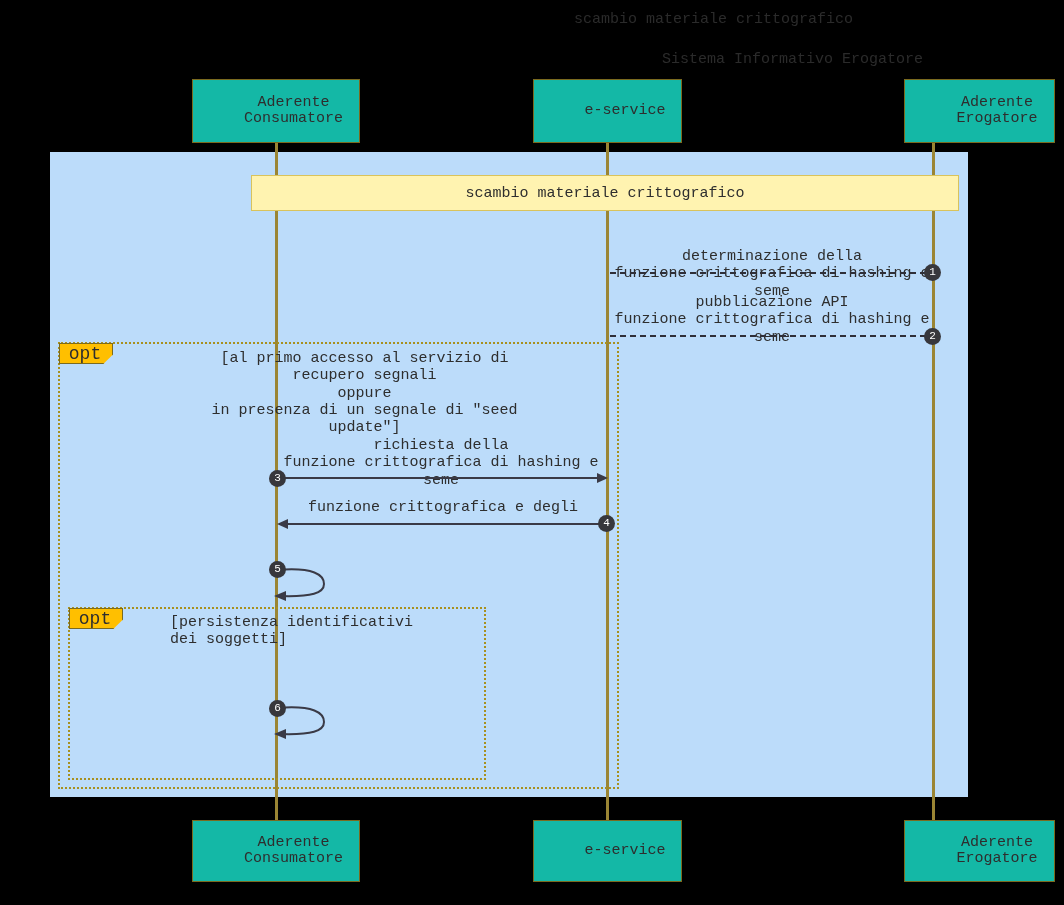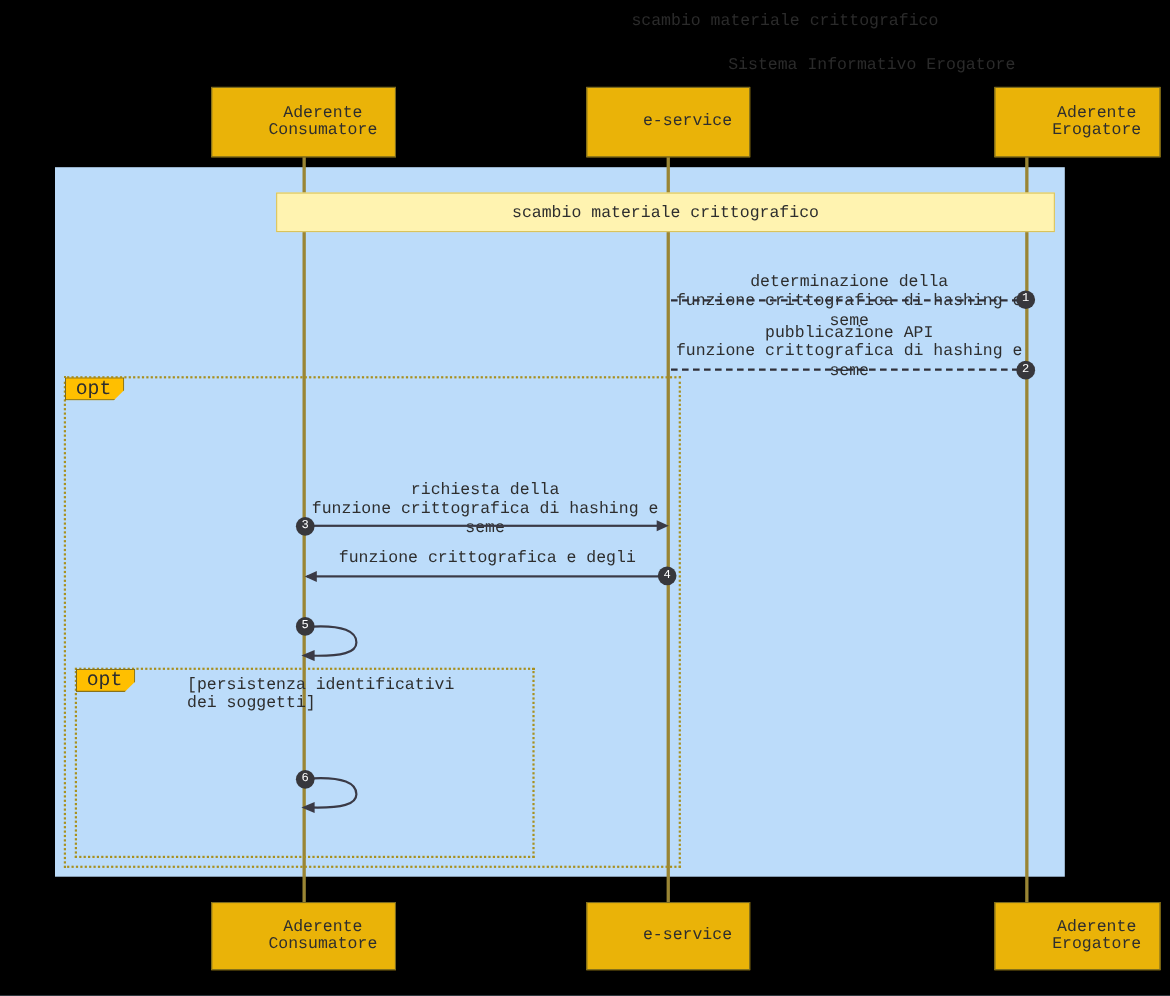--- a/index.html
+++ b/index.html
@@ -12,21 +12,21 @@
   
   .supertitle{position:absolute;color:#2b2b2b;font-size:15px;white-space:nowrap;}
   #diagram-title{left:574px;top:11px;}
   #group-label{left:662px;top:51px;font-size:15px;}
 
   
   .panel{position:absolute;left:50px;top:152px;width:918px;height:645px;
          background:#bcdcfa;}
 
   
-  .actor{position:absolute;background:#eab308;border:1px solid #7a6a1f;
+  .actor{position:absolute;background:#14b8a6;border:1px solid #7a6a1f;
          box-sizing:border-box;color:#2e2e2e;font-size:15px;
          display:flex;align-items:center;justify-content:center;
          text-align:center;line-height:1.1;padding-left:35px;}
   .actor-top{height:64px;top:79px;}
   .actor-bot{height:62px;top:820px;}
   .a-cons{left:192px;width:168px;}
   .a-esvc{left:533px;width:149px;}
   .a-erog{left:904px;width:151px;}
 
   
@@ -102,20 +102,23 @@
   <div class="seqnum" style="left:924px;top:264px;">1</div>
 
   <div class="msg-label" style="left:614px;top:294px;width:316px;">pubblicazione API
 funzione crittografica di hashing e seme</div>
   <div class="msg-line dashed" style="left:610px;top:335px;width:316px;"></div>
   <div class="seqnum" style="left:924px;top:328px;">2</div>
 
   <div class="frag" id="frag-outer">
     <div class="frag-tag">opt</div>
   </div>
+  <div class="frag-cond" style="left:184px;top:350px;width:361px;">[al primo accesso al servizio di recupero segnali
+oppure
+in presenza di un segnale di "seed update"]</div>
 
   <div class="msg-label" style="left:281px;top:437px;width:320px;">richiesta della
 funzione crittografica di hashing e seme</div>
   <div class="msg-line" style="left:279px;top:477px;width:320px;"></div>
   <div class="arrow-r" style="left:597px;top:473px;"></div>
   <div class="seqnum" style="left:269px;top:470px;">3</div>
 
   <div class="msg-label" style="left:283px;top:499px;width:320px;">funzione crittografica e degli</div>
   <div class="msg-line" style="left:279px;top:523px;width:322px;"></div>
   <div class="arrow-l" style="left:277px;top:519px;"></div>

